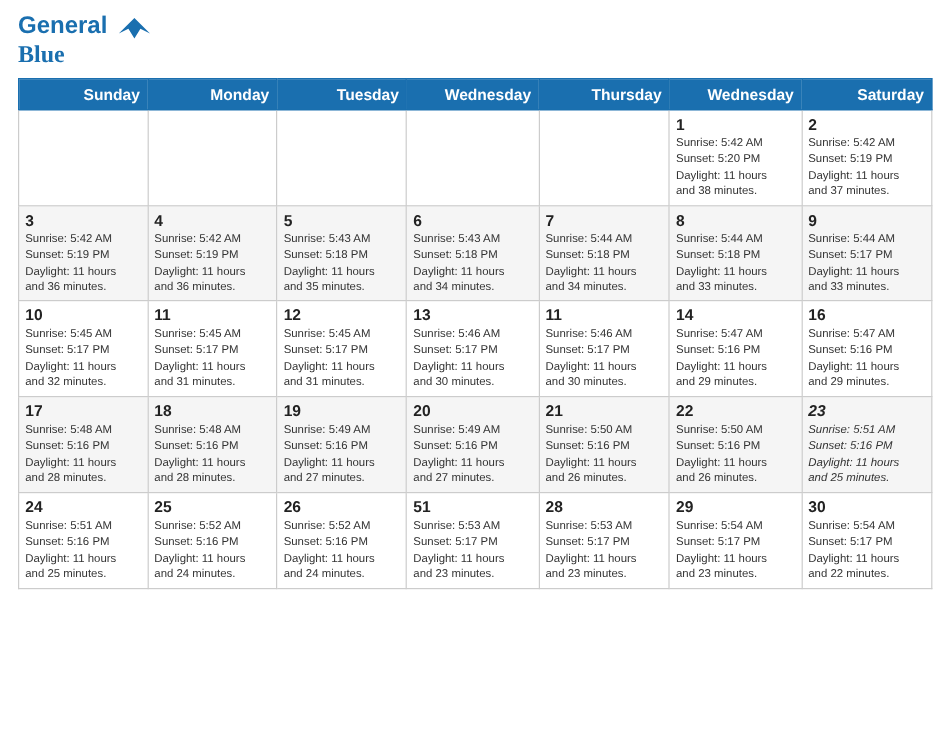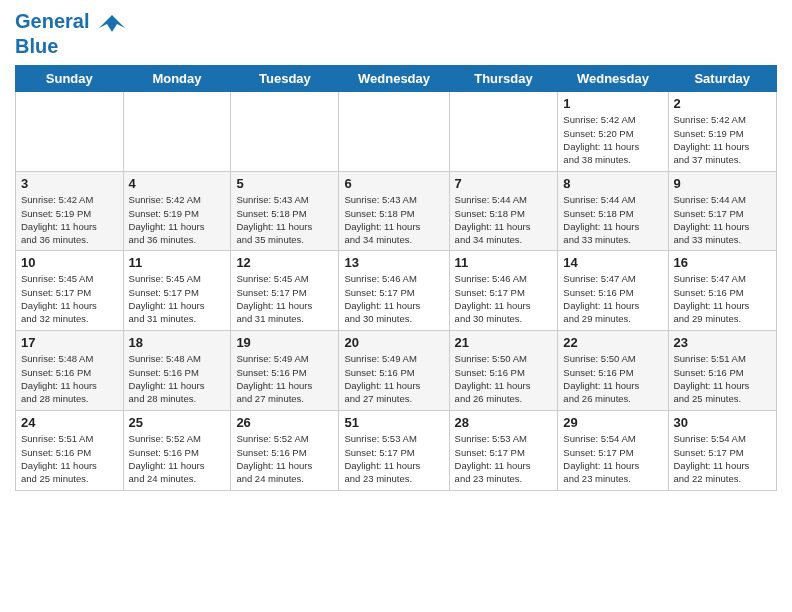--- a/index.html
+++ b/index.html
@@ -14,21 +14,21 @@
     
     .title-block { text-align: right; }
     .month-title { font-size: 36px; font-weight: bold; color: #333; }
     .location { font-size: 16px; color: #555; }
     
     .calendar { width: 100%; border-collapse: collapse; }
     
     .calendar th {
       background: #1a6faf;
       color: white;
-      text-align: center;
+      text-align: right;
       padding: 5px 6px;
       font-size: 13px;
       border: 1px solid #1a6faf;
     }
     
     .calendar td {
       border: 1px solid #ccc;
       vertical-align: top;
       padding: 4px 5px;
       width: 113px;
@@ -64,21 +64,21 @@
 <div class="container">
   <div class="header">
     <div class="logo">
       <div>
         <div style="font-size:20px; font-weight:bold; color:#1a6faf; line-height:1.1;">
           General
           <svg class="logo-icon" viewBox="0 0 30 25" style="display:inline-block; vertical-align:middle;">
             <polygon points="15,5 28,18 20,14 15,22 10,14 2,18" fill="#1a6faf"></polygon>
           </svg>
         </div>
-        <div style="font-size:20px; font-weight:bold; color:#1a6faf; line-height:1.1;">Blue</div>
+        <div style="font-size:20px; font-weight:bold; color:#1a6faf; line-height:1.1;font-family:Liberation Serif, serif;">Blue</div>
       </div>
     </div>
     <div class="title-block">
       <div class="month-title"></div>
       <div class="location"></div>
     </div>
   </div>
 
   <table class="calendar">
     <thead>
@@ -252,21 +252,21 @@
 Daylight: 11 hours
 and 26 minutes.</div>
           </td>
           <td style="background: rgb(245, 245, 245);">
             <span class="day-num">22</span>
             <div class="day-info" style="white-space: pre-line;">Sunrise: 5:50 AM
 Sunset: 5:16 PM
 Daylight: 11 hours
 and 26 minutes.</div>
           </td>
-          <td style="background: rgb(245, 245, 245);">
+          <td style="background: rgb(245, 245, 245); font-style: italic;">
             <span class="day-num">23</span>
             <div class="day-info" style="white-space: pre-line;">Sunrise: 5:51 AM
 Sunset: 5:16 PM
 Daylight: 11 hours
 and 25 minutes.</div>
           </td>
         </tr>
         <tr>
           <td>
             <span class="day-num">24</span>

